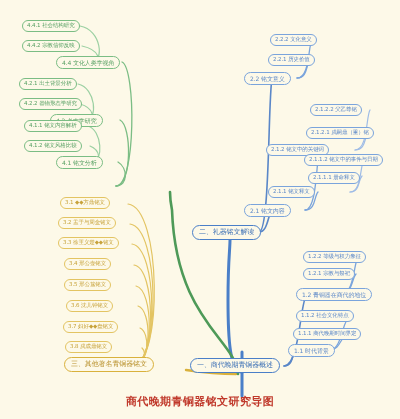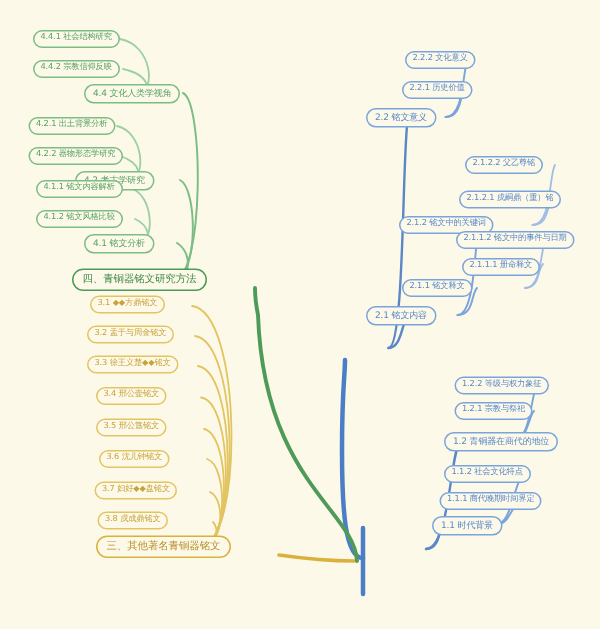--- a/index.html
+++ b/index.html
@@ -123,29 +123,31 @@
       <path d="M92,162 C104,162 102,130 88,126" stroke="#9bd0a2" stroke-width="1.2"></path>
 
       <path d="M86,120 C96,120 94,108 80,104" stroke="#9bd0a2" stroke-width="1.2"></path>
       <path d="M86,120 C98,120 96,88 78,84" stroke="#9bd0a2" stroke-width="1.2"></path>
 
       <path d="M92,62 C102,62 100,50 82,46" stroke="#9bd0a2" stroke-width="1.2"></path>
       <path d="M92,62 C104,62 102,30 80,26" stroke="#9bd0a2" stroke-width="1.2"></path>
     </g>
   </svg>
 
+  <div class="node lvl1 b-blue" style="left:190px; top:358px;">一、商代晚期青铜器概述</div>
 
   <div class="node lvl2 b-blue2" style="left:296px; top:288px;">1.2 青铜器在商代的地位</div>
   <div class="node lvl3 b-blue2" style="left:303px; top:251px;">1.2.2 等级与权力象征</div>
   <div class="node lvl3 b-blue2" style="left:303px; top:268px;">1.2.1 宗教与祭祀</div>
 
   <div class="node lvl2 b-blue2" style="left:288px; top:344px;">1.1 时代背景</div>
   <div class="node lvl3 b-blue2" style="left:296px; top:310px;">1.1.2 社会文化特点</div>
   <div class="node lvl3 b-blue2" style="left:293px; top:328px;">1.1.1 商代晚期时间界定</div>
 
+  <div class="node lvl1 b-blue" style="left:192px; top:225px;">二、礼器铭文解读</div>
 
   <div class="node lvl2 b-blue2" style="left:244px; top:72px;">2.2 铭文意义</div>
   <div class="node lvl3 b-blue2" style="left:270px; top:34px;">2.2.2 文化意义</div>
   <div class="node lvl3 b-blue2" style="left:268px; top:54px;">2.2.1 历史价值</div>
 
   <div class="node lvl2 b-blue2" style="left:244px; top:204px;">2.1 铭文内容</div>
 
   <div class="node lvl3 b-blue2" style="left:266px; top:144px;">2.1.2 铭文中的关键词</div>
   <div class="node lvl4 b-blue2" style="left:310px; top:104px;">2.1.2.2 父乙尊铭</div>
   <div class="node lvl4 b-blue2" style="left:306px; top:127px;">2.1.2.1 戍嗣鼎（重）铭</div>
@@ -158,28 +160,28 @@
 
   <div class="node lvl3 b-gold2" style="left:65px; top:341px;">3.8 戍成鼎铭文</div>
   <div class="node lvl3 b-gold2" style="left:63px; top:321px;">3.7 妇好◆◆盘铭文</div>
   <div class="node lvl3 b-gold2" style="left:66px; top:300px;">3.6 沈儿钟铭文</div>
   <div class="node lvl3 b-gold2" style="left:64px; top:279px;">3.5 邢公簋铭文</div>
   <div class="node lvl3 b-gold2" style="left:64px; top:258px;">3.4 邢公壶铭文</div>
   <div class="node lvl3 b-gold2" style="left:58px; top:237px;">3.3 徐王义楚◆◆铭文</div>
   <div class="node lvl3 b-gold2" style="left:58px; top:217px;">3.2 盂于与周金铭文</div>
   <div class="node lvl3 b-gold2" style="left:60px; top:197px;">3.1 ◆◆方鼎铭文</div>
 
-  <div class="node lvl1 b-green" style="left:48px; top:179px;">四、青铜器铭文研究方法</div>
 
   <div class="node lvl2 b-green2" style="left:56px; top:56px;">4.4 文化人类学视角</div>
   <div class="node lvl3 b-green2" style="left:22px; top:40px;">4.4.2 宗教信仰反映</div>
   <div class="node lvl3 b-green2" style="left:22px; top:20px;">4.4.1 社会结构研究</div>
 
   <div class="node lvl2 b-green2" style="left:50px; top:114px;">4.2 考古学研究</div>
   <div class="node lvl3 b-green2" style="left:19px; top:98px;">4.2.2 器物形态学研究</div>
   <div class="node lvl3 b-green2" style="left:19px; top:78px;">4.2.1 出土背景分析</div>
 
   <div class="node lvl2 b-green2" style="left:56px; top:156px;">4.1 铭文分析</div>
   <div class="node lvl3 b-green2" style="left:24px; top:140px;">4.1.2 铭文风格比较</div>
   <div class="node lvl3 b-green2" style="left:24px; top:120px;">4.1.1 铭文内容解析</div>
 
+  <div id="root-title">商代晚期青铜器铭文研究导图</div>
 
 </div>
 
 </body></html>

